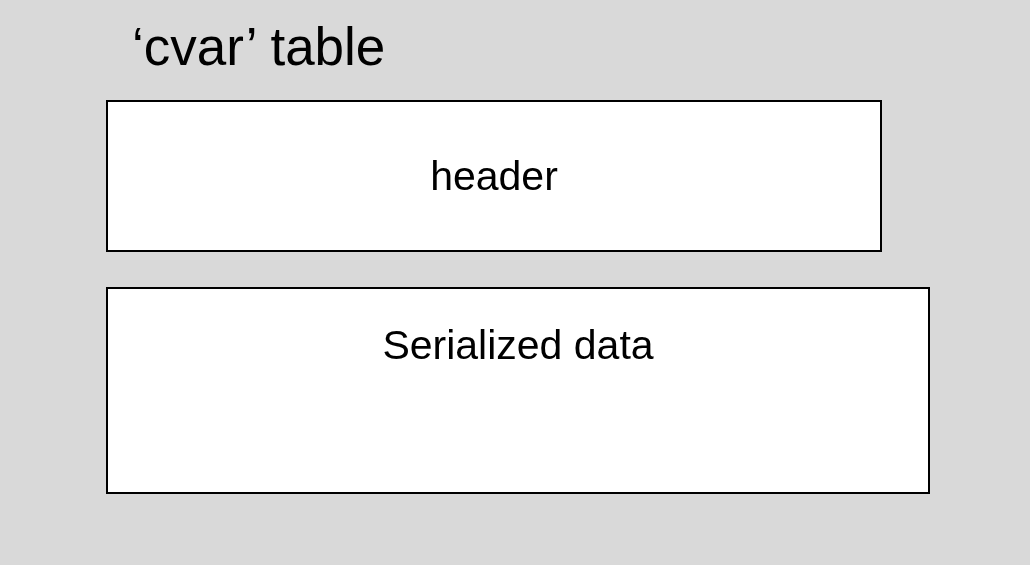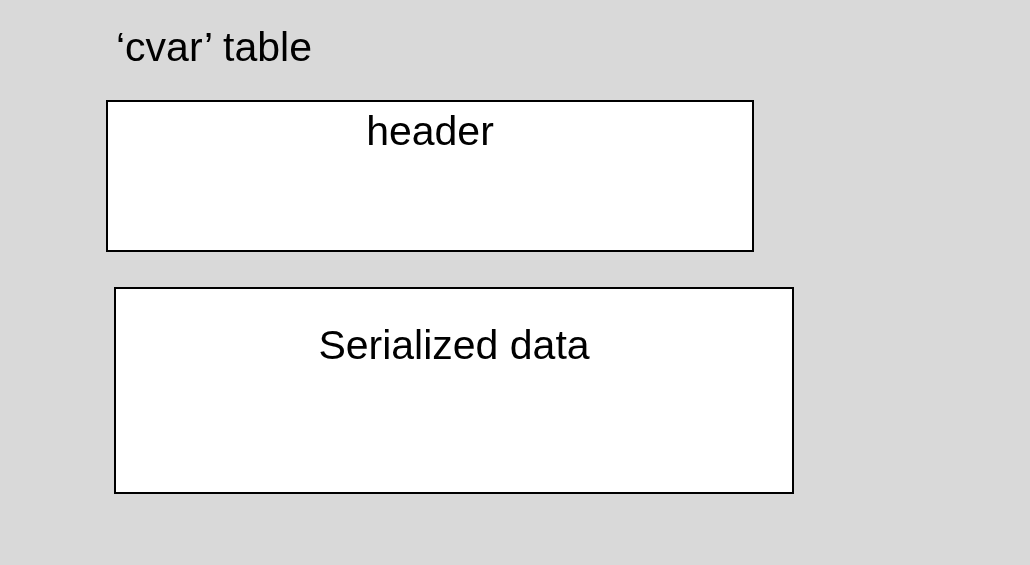--- a/index.html
+++ b/index.html
@@ -9,56 +9,55 @@
     overflow: hidden;
     font-family: "Liberation Sans", sans-serif;
   }
   body {
     position: relative;
     background: #d9d9d9;
     color: #000000;
   }
   .diagram-title {
     position: absolute;
-    left: 116px;
+    left: 132px;
     top: 25px;
-    font-size: 41px;
+    font-size: 53px;
     line-height: 44px;
     white-space: nowrap;
   }
   .block {
     position: absolute;
     background: #ffffff;
     border: 2px solid #000000;
     display: flex;
     flex-direction: column;
     align-items: center;
     text-align: center;
   }
   .block .line {
     font-size: 41px;
     line-height: 58px;
     white-space: nowrap;
   }
   #header-box {
     left: 106px;
     top: 100px;
-    width: 648px;
+    width: 776px;
     height: 152px;
-    justify-content: space-between;
+    justify-content: center;
   }
   #serialized-data-box {
     left: 106px;
     top: 287px;
-    width: 680px;
+    width: 824px;
     height: 207px;
     border-width: 2.5px;
     justify-content: flex-start;
     padding-top: 27px;
-    margin-left: 8px;
   }
 </style>
 </head>
 <body>
 
 <div class="diagram-title">‘cvar’ table</div>
 
 <div class="block" id="header-box">
   <div class="line">header</div>
 </div>

